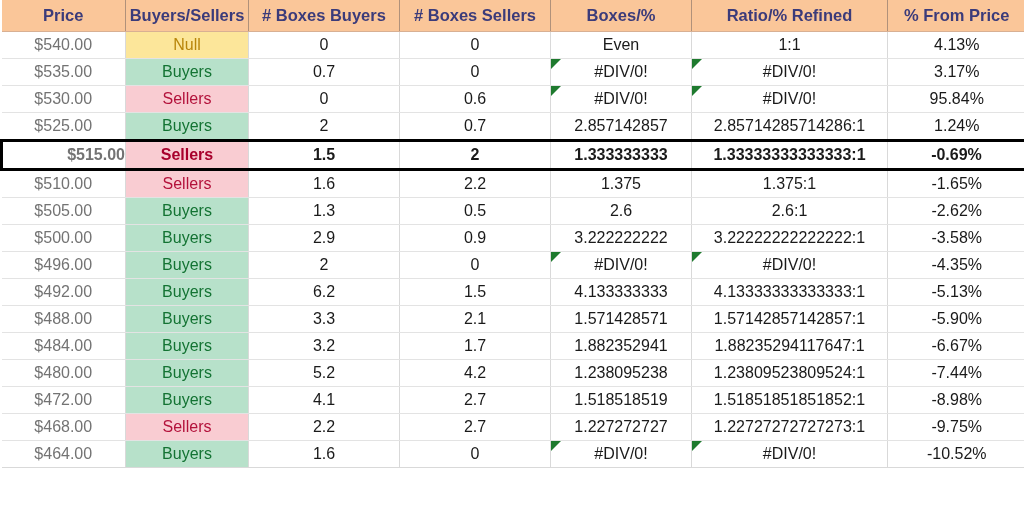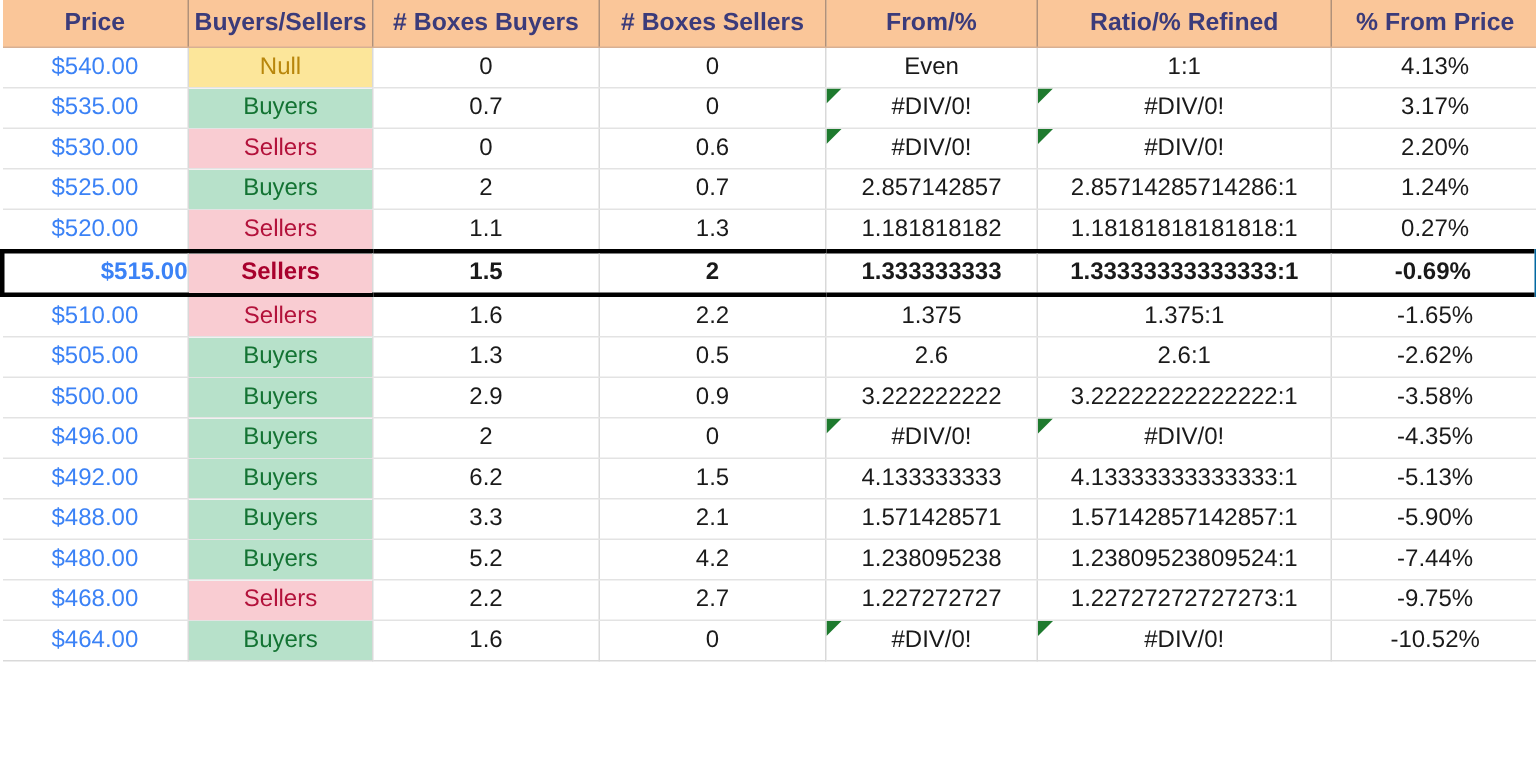--- a/index.html
+++ b/index.html
@@ -64,42 +64,42 @@
   }
   tbody td:last-child { border-right: none; }
   tbody tr:last-child td { border-bottom: 1px solid #d9d9d9; }
 
   
   td.sig-buyers  { background: #b7e1ca; color: #137333; }
   td.sig-sellers { background: #f9ccd2; color: #b3123b; }
   td.sig-null    { background: #fce69a; color: #b8860b; }
 
   
-  td.price { color: #3b82f6; }
+  td.price { color: #737373; }
 
   
   td.err::before {
     content: "";
     position: absolute;
     top: 0;
     left: 0;
     width: 0;
     height: 0;
     border-top: 10px solid #1e7a2e;
     border-right: 10px solid transparent;
   }
 
   
   tr.highlight td {
     font-weight: bold;
     border-top: 3px solid #000000;
     border-bottom: 3px solid #000000;
   }
   tr.highlight td:first-child { border-left: 3px solid #000000; text-align: right; }
-  tr.highlight td:last-child  { border-right: 6px solid #0369a1; }
+  tr.highlight td:last-child  { border-right: 1px solid #0369a1; }
   tr.highlight td.sig-sellers { color: #a8002c; }
 </style>
 </head>
 <body>
 
 <div id="sheet">
   <table class="grid">
     <colgroup>
       <col class="c0">
         <col class="c1">
@@ -108,21 +108,21 @@
       <col class="c4">
         <col class="c5">
         <col class="c6">
     </colgroup>
     <thead>
       <tr>
         <th>Price</th>
         <th>Buyers/Sellers</th>
         <th># Boxes Buyers</th>
         <th># Boxes Sellers</th>
-        <th>From/%</th>
+        <th>Boxes/%</th>
         <th>Ratio/% Refined</th>
         <th>% From Price</th>
       </tr>
     </thead>
     <tbody id="tbody">
         <tr>
           <td class="price">$540.00</td>
           <td class="sig-null">Null</td>
           <td>0</td>
           <td>0</td>
@@ -139,40 +139,31 @@
           <td class="err">#DIV/0!</td>
           <td>3.17%</td>
         </tr>
         <tr>
           <td class="price">$530.00</td>
           <td class="sig-sellers">Sellers</td>
           <td>0</td>
           <td>0.6</td>
           <td class="err">#DIV/0!</td>
           <td class="err">#DIV/0!</td>
-          <td>2.20%</td>
+          <td>95.84%</td>
         </tr>
         <tr>
           <td class="price">$525.00</td>
           <td class="sig-buyers">Buyers</td>
           <td>2</td>
           <td>0.7</td>
           <td>2.857142857</td>
           <td>2.85714285714286:1</td>
           <td>1.24%</td>
         </tr>
-        <tr>
-          <td class="price">$520.00</td>
-          <td class="sig-sellers">Sellers</td>
-          <td>1.1</td>
-          <td>1.3</td>
-          <td>1.181818182</td>
-          <td>1.18181818181818:1</td>
-          <td>0.27%</td>
-        </tr>
         <tr class="highlight">
           <td class="price">$515.00</td>
           <td class="sig-sellers">Sellers</td>
           <td>1.5</td>
           <td>2</td>
           <td>1.333333333</td>
           <td>1.33333333333333:1</td>
           <td>-0.69%</td>
         </tr>
         <tr>
@@ -223,29 +214,47 @@
         <tr>
           <td class="price">$488.00</td>
           <td class="sig-buyers">Buyers</td>
           <td>3.3</td>
           <td>2.1</td>
           <td>1.571428571</td>
           <td>1.57142857142857:1</td>
           <td>-5.90%</td>
         </tr>
         <tr>
+          <td class="price">$484.00</td>
+          <td class="sig-buyers">Buyers</td>
+          <td>3.2</td>
+          <td>1.7</td>
+          <td>1.882352941</td>
+          <td>1.88235294117647:1</td>
+          <td>-6.67%</td>
+        </tr>
+        <tr>
           <td class="price">$480.00</td>
           <td class="sig-buyers">Buyers</td>
           <td>5.2</td>
           <td>4.2</td>
           <td>1.238095238</td>
           <td>1.23809523809524:1</td>
           <td>-7.44%</td>
         </tr>
         <tr>
+          <td class="price">$472.00</td>
+          <td class="sig-buyers">Buyers</td>
+          <td>4.1</td>
+          <td>2.7</td>
+          <td>1.518518519</td>
+          <td>1.51851851851852:1</td>
+          <td>-8.98%</td>
+        </tr>
+        <tr>
           <td class="price">$468.00</td>
           <td class="sig-sellers">Sellers</td>
           <td>2.2</td>
           <td>2.7</td>
           <td>1.227272727</td>
           <td>1.22727272727273:1</td>
           <td>-9.75%</td>
         </tr>
         <tr>
           <td class="price">$464.00</td>

